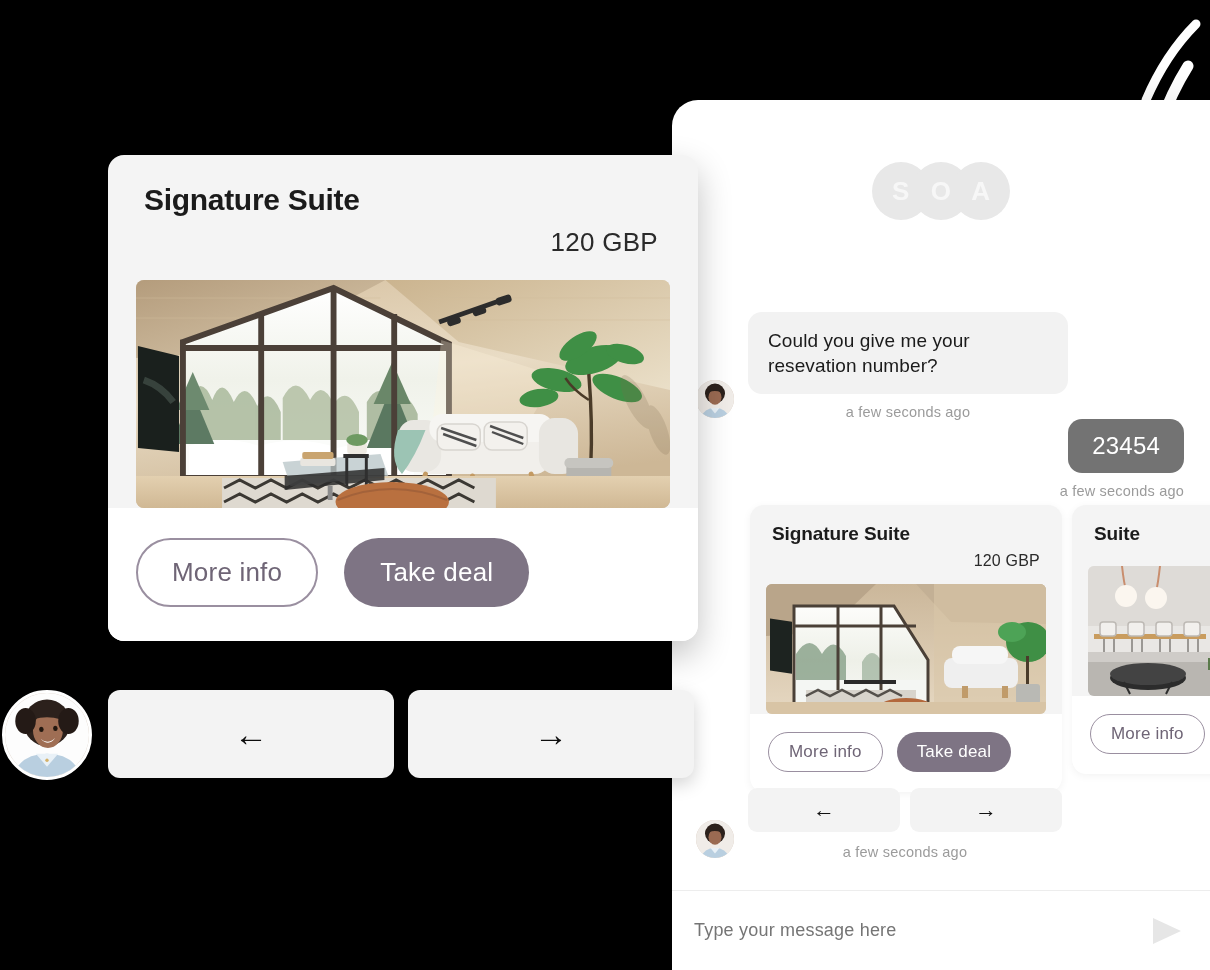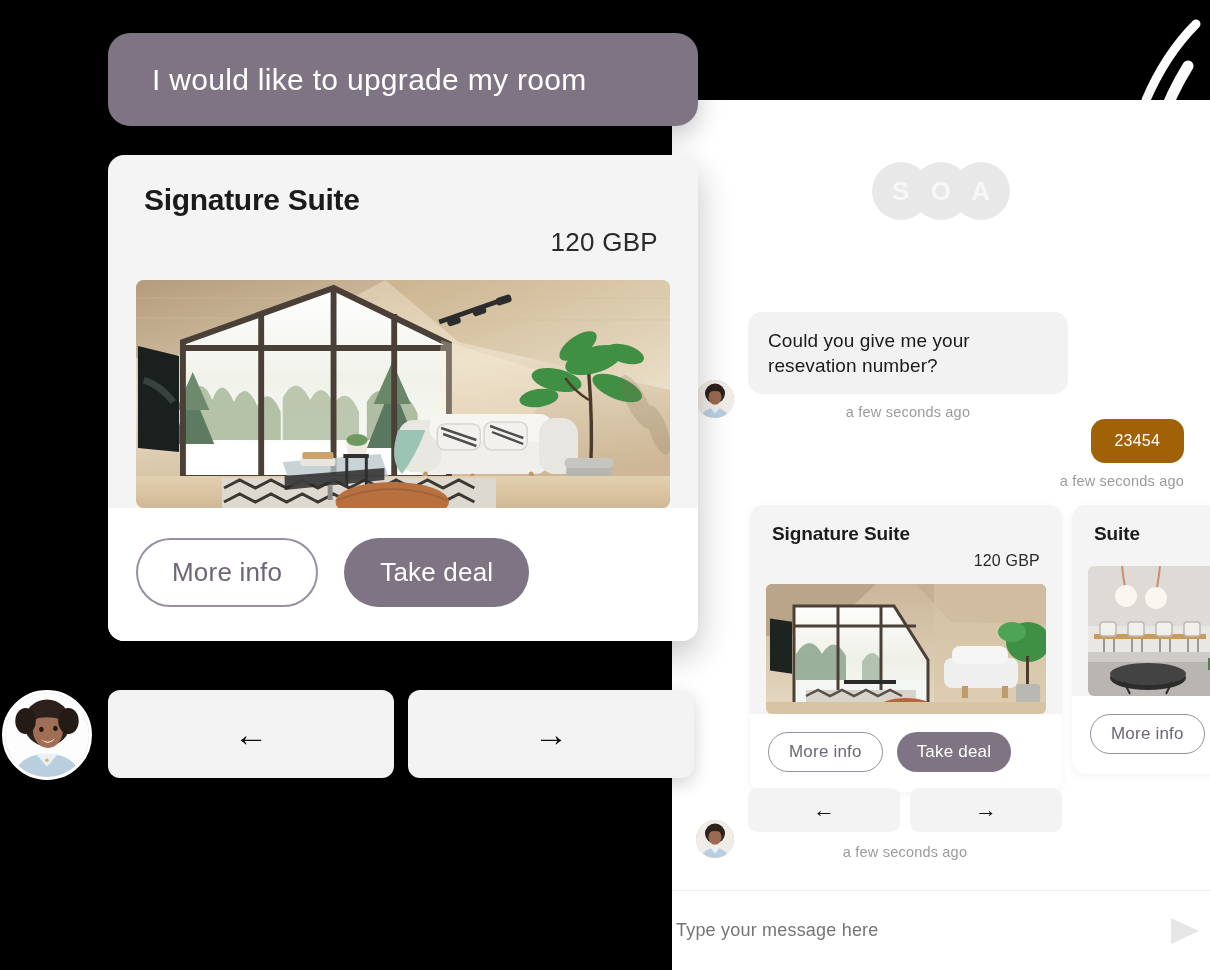--- a/index.html
+++ b/index.html
@@ -41,23 +41,23 @@
   }
   .avatar svg { display: block; width: 100%; height: 100%; }
 
   .bubble-in {
     background: #f2f2f2; color: #1b1b1b;
     border-radius: 14px; padding: 16px 20px;
     font-size: 19px; line-height: 1.32; letter-spacing: .1px;
     max-width: 320px;
   }
   .bubble-out {
-    background: #a16207; color: #fff;
+    background: #737373; color: #fff;
     border-radius: 14px; padding: 13px 24px;
-    font-size: 16px; letter-spacing: .2px;
+    font-size: 24px; letter-spacing: .2px;
   }
   .timestamp { font-size: 14.5px; color: #9b9b9b; letter-spacing: .2px; text-align: center; }
 
   
   .mini-card {
     position: absolute; width: 312px; background: #f4f4f4;
     border-radius: 14px; padding: 16px 16px 0 16px;
     box-shadow: 0 2px 8px rgba(0,0,0,.05);
   }
   .mini-card-head { display: flex; flex-direction: column; padding: 2px 6px 14px 6px; }
@@ -81,21 +81,21 @@
   .nav-sm {
     width: 152px; height: 44px; background: #f3f3f3; border: none;
     border-radius: 9px; font-size: 22px; color: #111;
     display: flex; align-items: center; justify-content: center;
   }
 
   
   .composer {
     position: absolute; left: 0; right: 0; bottom: 0; height: 80px;
     border-top: 1px solid #ededed; display: flex; align-items: center;
-    padding: 0 4px;
+    padding: 0 22px;
   }
   .composer-input {
     flex: 1; border: none; outline: none; background: transparent;
     font-family: "Liberation Sans", sans-serif; font-size: 18px; color: #9b9b9b;
     letter-spacing: .2px;
   }
   .send-btn { width: 42px; height: 42px; display: flex; align-items: center; justify-content: center; background: none; border: none; }
 
   
   .hero-bubble {
@@ -313,21 +313,20 @@
     <div class="composer">
       <input class="composer-input" type="text" placeholder="Type your message here" style="">
       <button class="send-btn">
         <svg width="34" height="30" viewBox="0 0 34 30">
           <path d="M3 2 L31 15 L3 28 Z" fill="#e6e6e6"></path>
         </svg>
       </button>
     </div>
   </div>
 
-  <div class="hero-bubble">I would like to upgrade my room</div>
 
   <div class="hero-card">
     <div class="hero-head">
       <div class="hero-title">Signature Suite</div>
       <div class="hero-price">120 GBP</div>
     </div>
     <div class="hero-img">
       <svg viewBox="0 0 546 228" preserveAspectRatio="none" style="width:100%;height:100%;display:block;">
         <defs>
           <linearGradient id="wood" x1="0" y1="0" x2="0.3" y2="1">

